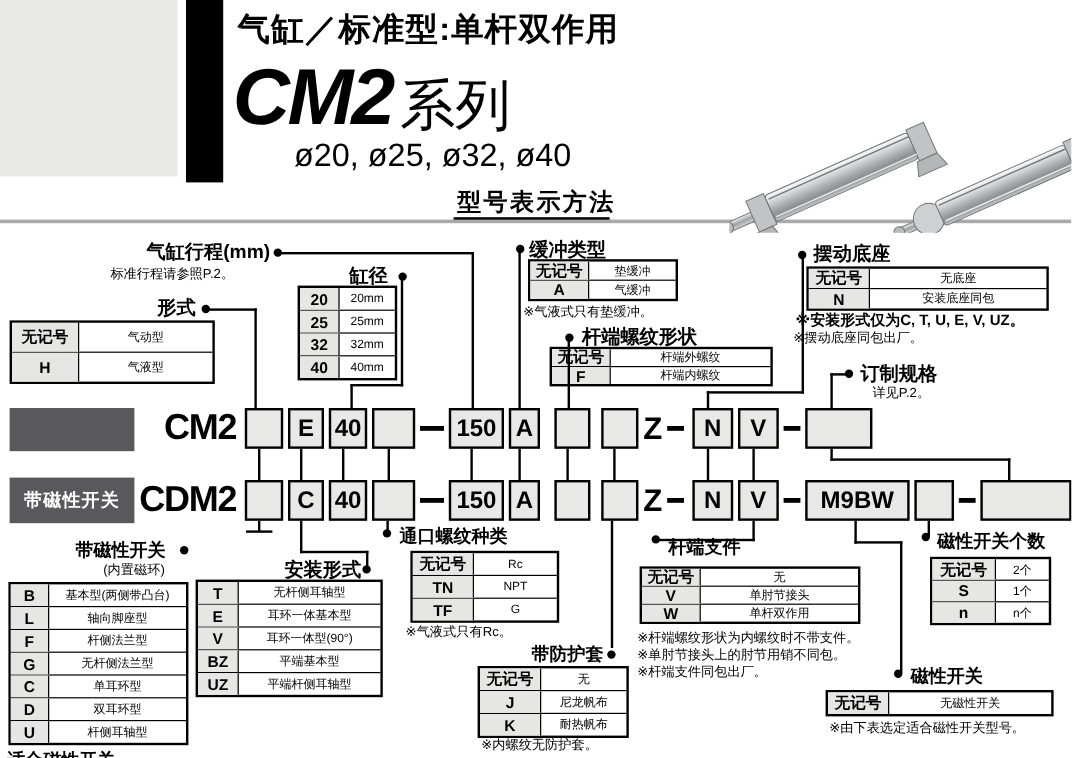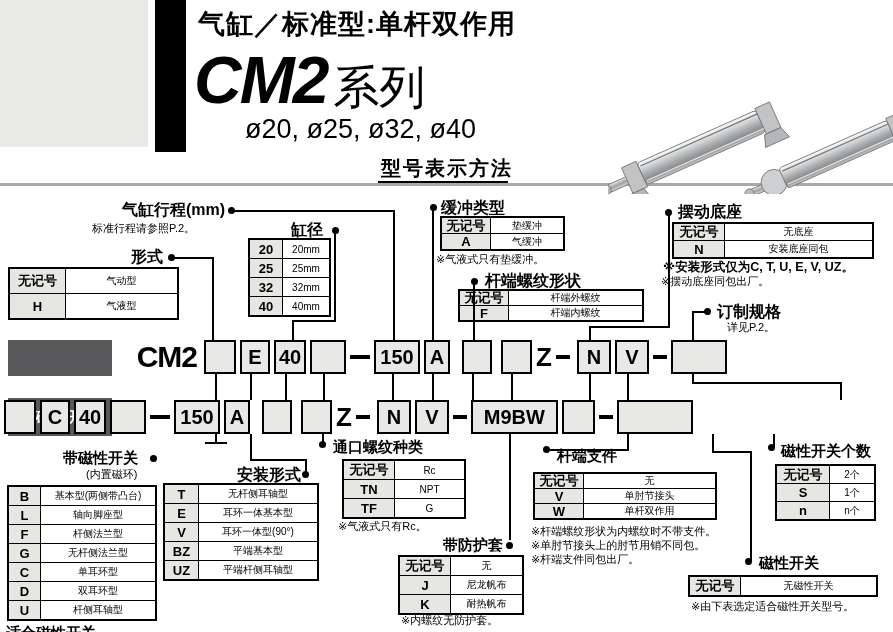--- a/index.html
+++ b/index.html
@@ -214,20 +214,21 @@
         </div>
         <div class="mseg mbox" style="width: 30px; margin-left: 7px;">N</div>
         <div class="mseg mbox" style="width: 30px;">V</div>
         <div class="mseg mdash" style="width: 14px;">
           <i></i>
         </div>
         <div class="mseg mbox" style="width: 52px;"></div>
       </div>
   </div>
   <div class="mrow" style="top:400px;">
+    <div class="mname">CDM2</div>
     <div style="display:flex;align-items:center;">
         <div class="mseg mbox" style="width: 28px;"></div>
         <div class="mseg mbox" style="width: 26px;">C</div>
         <div class="mseg mbox" style="width: 28px;">40</div>
         <div class="mseg mbox" style="width: 32px;"></div>
         <div class="mseg mdash" style="width: 20px;">
           <i></i>
         </div>
         <div class="mseg mbox" style="width: 42px;">150</div>
         <div class="mseg mbox" style="width: 22px;">A</div>

